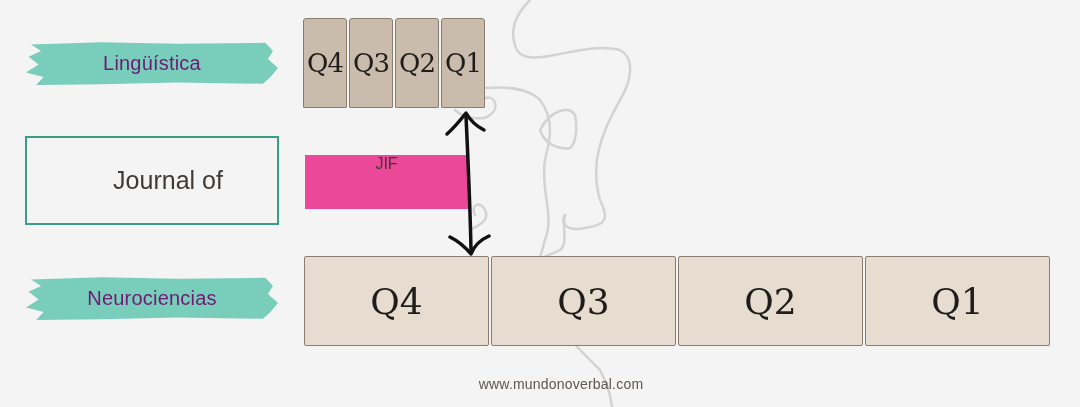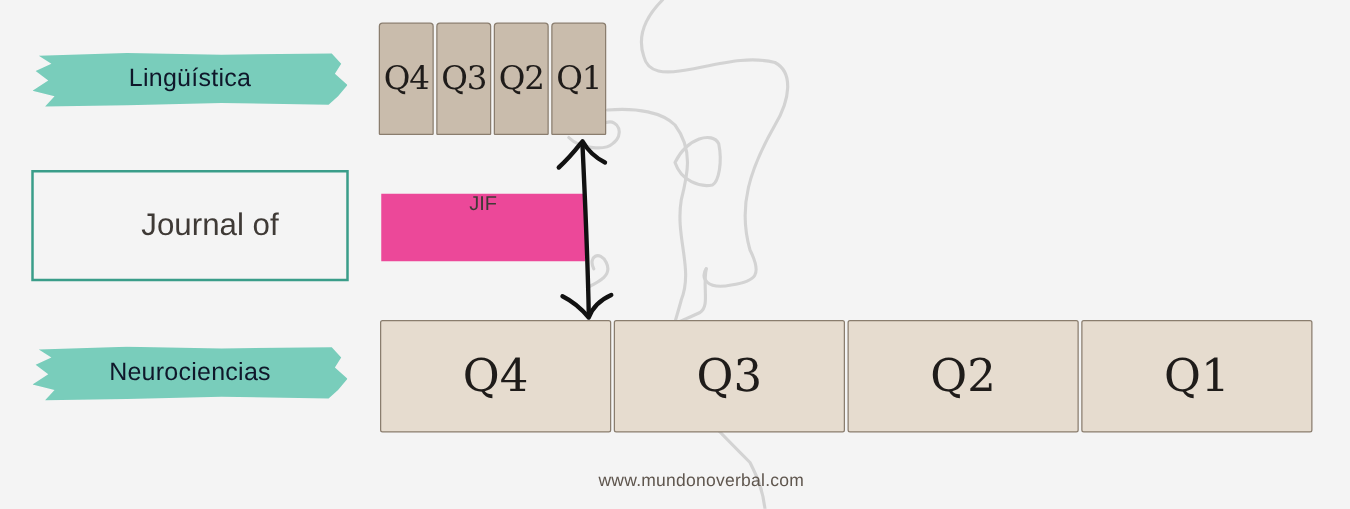--- a/index.html
+++ b/index.html
@@ -3,21 +3,21 @@
 <meta charset="utf-8">
 <style>
   html, body { margin: 0; padding: 0; }
   body {
     width: 1080px; height: 407px; position: relative; overflow: hidden;
     background: #f4f4f4;
     font-family: "Liberation Sans", "DejaVu Sans", sans-serif;
   }
   .decor { position: absolute; left: 0; top: 0; width: 1080px; height: 407px; pointer-events: none; }
   .brush {
-    position: absolute; background: #79cdbb; color: #0f172a;
+    position: absolute; background: #79cdbb; color: #701a75;
     display: flex; align-items: center; justify-content: center;
     font-size: 20px; letter-spacing: 0.2px;
   }
   .brush.b1 { left: 26px; top: 41px; width: 252px; height: 45px;
     clip-path: polygon(2% 8%, 30% 3%, 60% 6%, 95% 4%, 98% 22%, 96% 40%, 100% 60%, 97% 80%, 94% 95%, 60% 92%, 30% 96%, 4% 98%, 7% 80%, 0% 70%, 5% 52%, 1% 35%, 6% 22%); }
   .brush.b2 { left: 26px; top: 276px; width: 252px; height: 45px;
     clip-path: polygon(2% 8%, 30% 3%, 60% 6%, 95% 4%, 98% 22%, 96% 40%, 100% 60%, 97% 80%, 94% 95%, 60% 92%, 30% 96%, 4% 98%, 7% 80%, 0% 70%, 5% 52%, 1% 35%, 6% 22%); }
   .journal {
     position: absolute; left: 25px; top: 136px; width: 254px; height: 89px;
     border: 2px solid #3a9d89; box-sizing: border-box; background: #f4f4f4;

